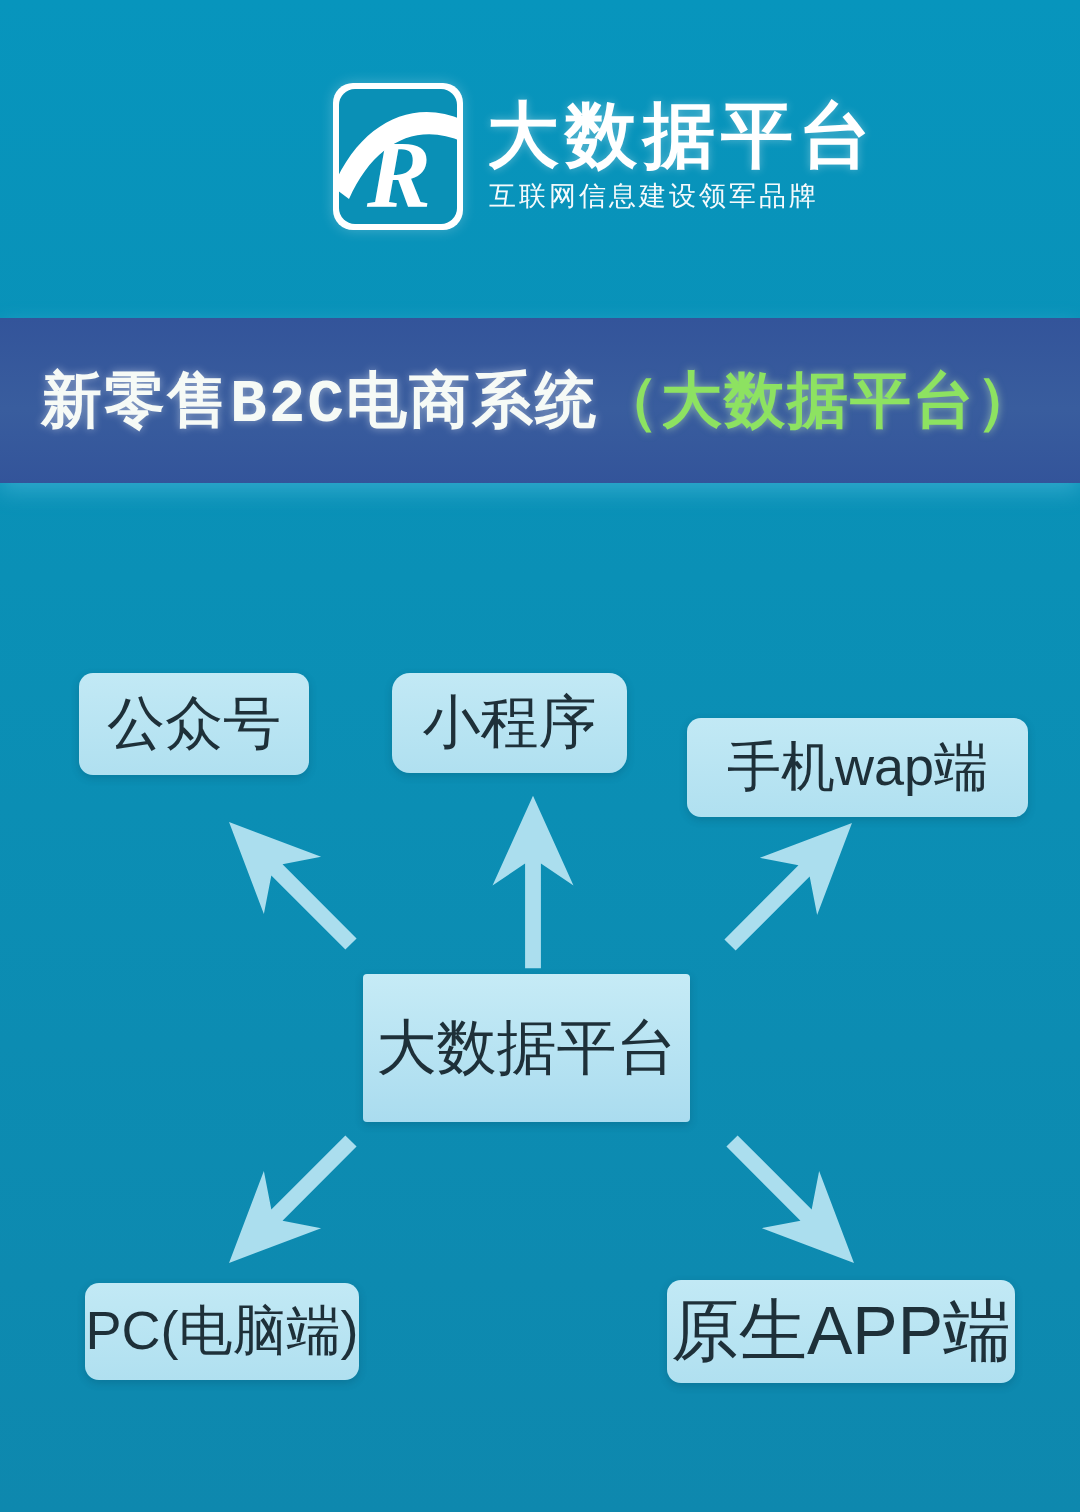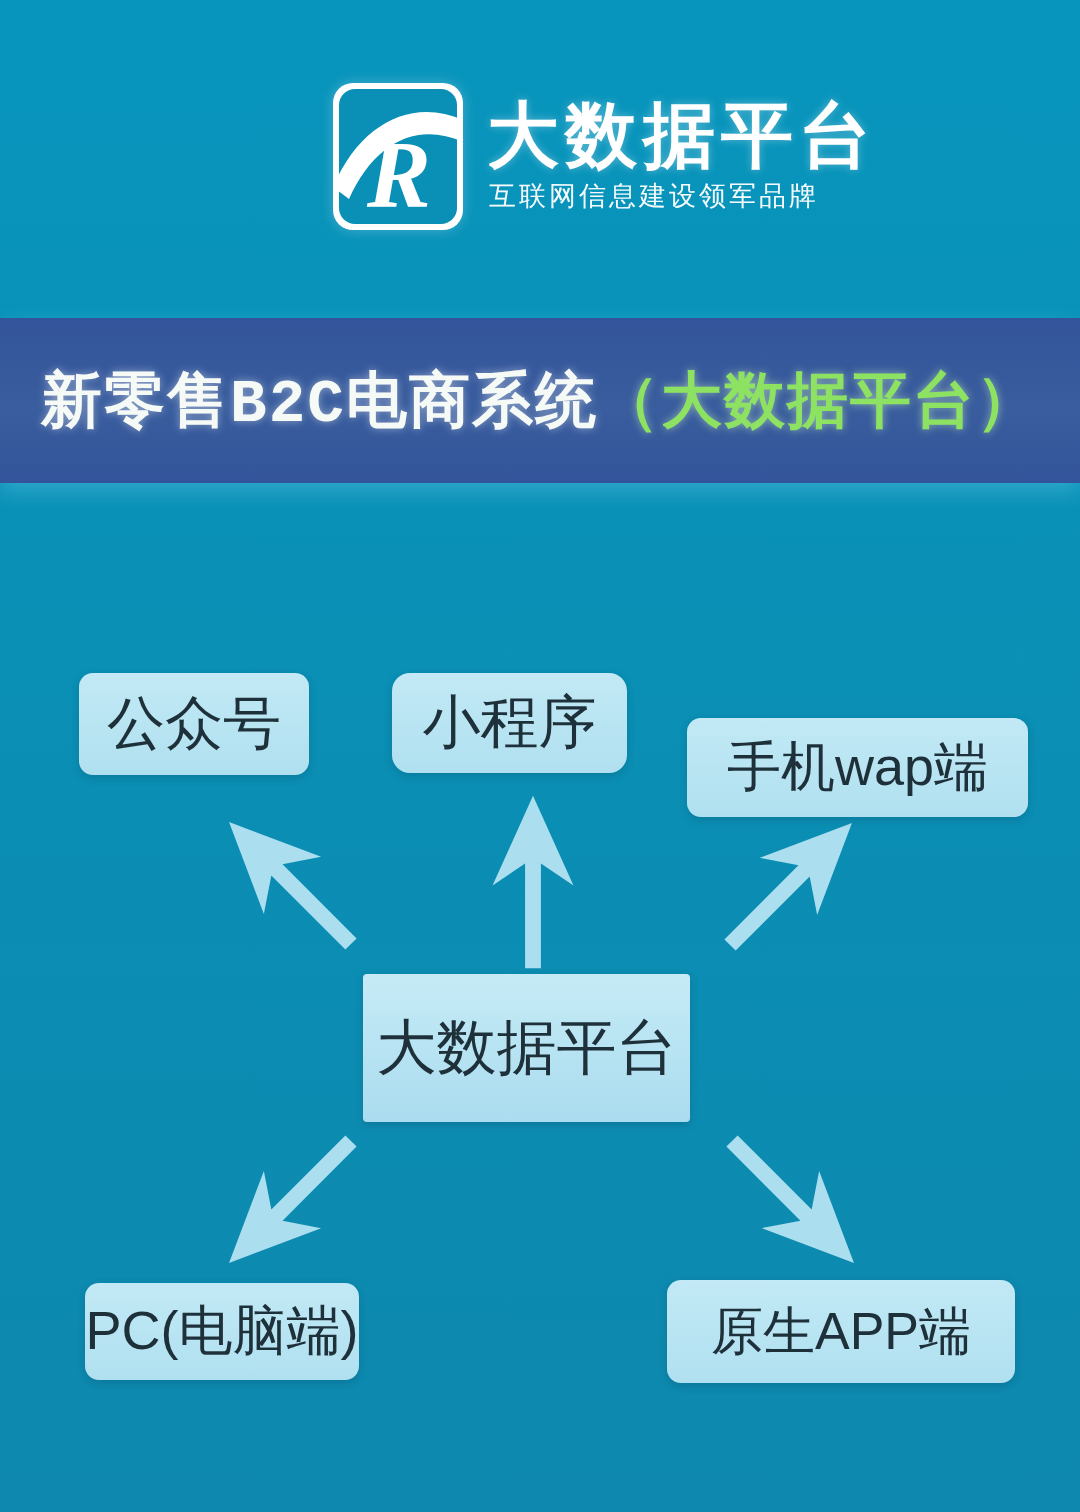--- a/index.html
+++ b/index.html
@@ -65,21 +65,21 @@
   .node-gzh{left:79px; top:673px;width:230px;height:102px;font-size:58px;}
   .node-xcx{left:392px;top:673px;width:235px;height:100px;font-size:58px;border-radius:18px;}
   .node-wap{left:687px;top:678px;width:341px;height:99px; font-size:54px;margin-top:40px;}
   .node-center{
     left:363px;top:974px;width:327px;height:148px;font-size:60px;
     border-radius:4px;
     background:linear-gradient(180deg,#c6ebf6 0%,#aadcef 100%);
     text-align:right;
   }
   .node-pc{ left:85px; top:1283px;width:274px;height:97px; font-size:54px;}
-  .node-app{left:667px;top:1280px;width:348px;height:103px;font-size:52px;}
+  .node-app{left:667px;top:1280px;width:348px;height:103px;font-size:68px;}
 
   
   .arrow{position:absolute;width:88px;height:182px;}
   .arrow svg{width:100%;height:100%;display:block;}
   .arrow path{fill:#abdeee;}
   .arrow-up-left  {left:246px;top:792px; transform:rotate(-45deg);}
   .arrow-up       {left:489px;top:791px;}
   .arrow-up-right {left:747px;top:793px; transform:rotate(45deg);}
   .arrow-down-left{left:246px;top:1111px;transform:rotate(-135deg);}
   .arrow-down-right{left:749px;top:1111px;transform:rotate(135deg);}

